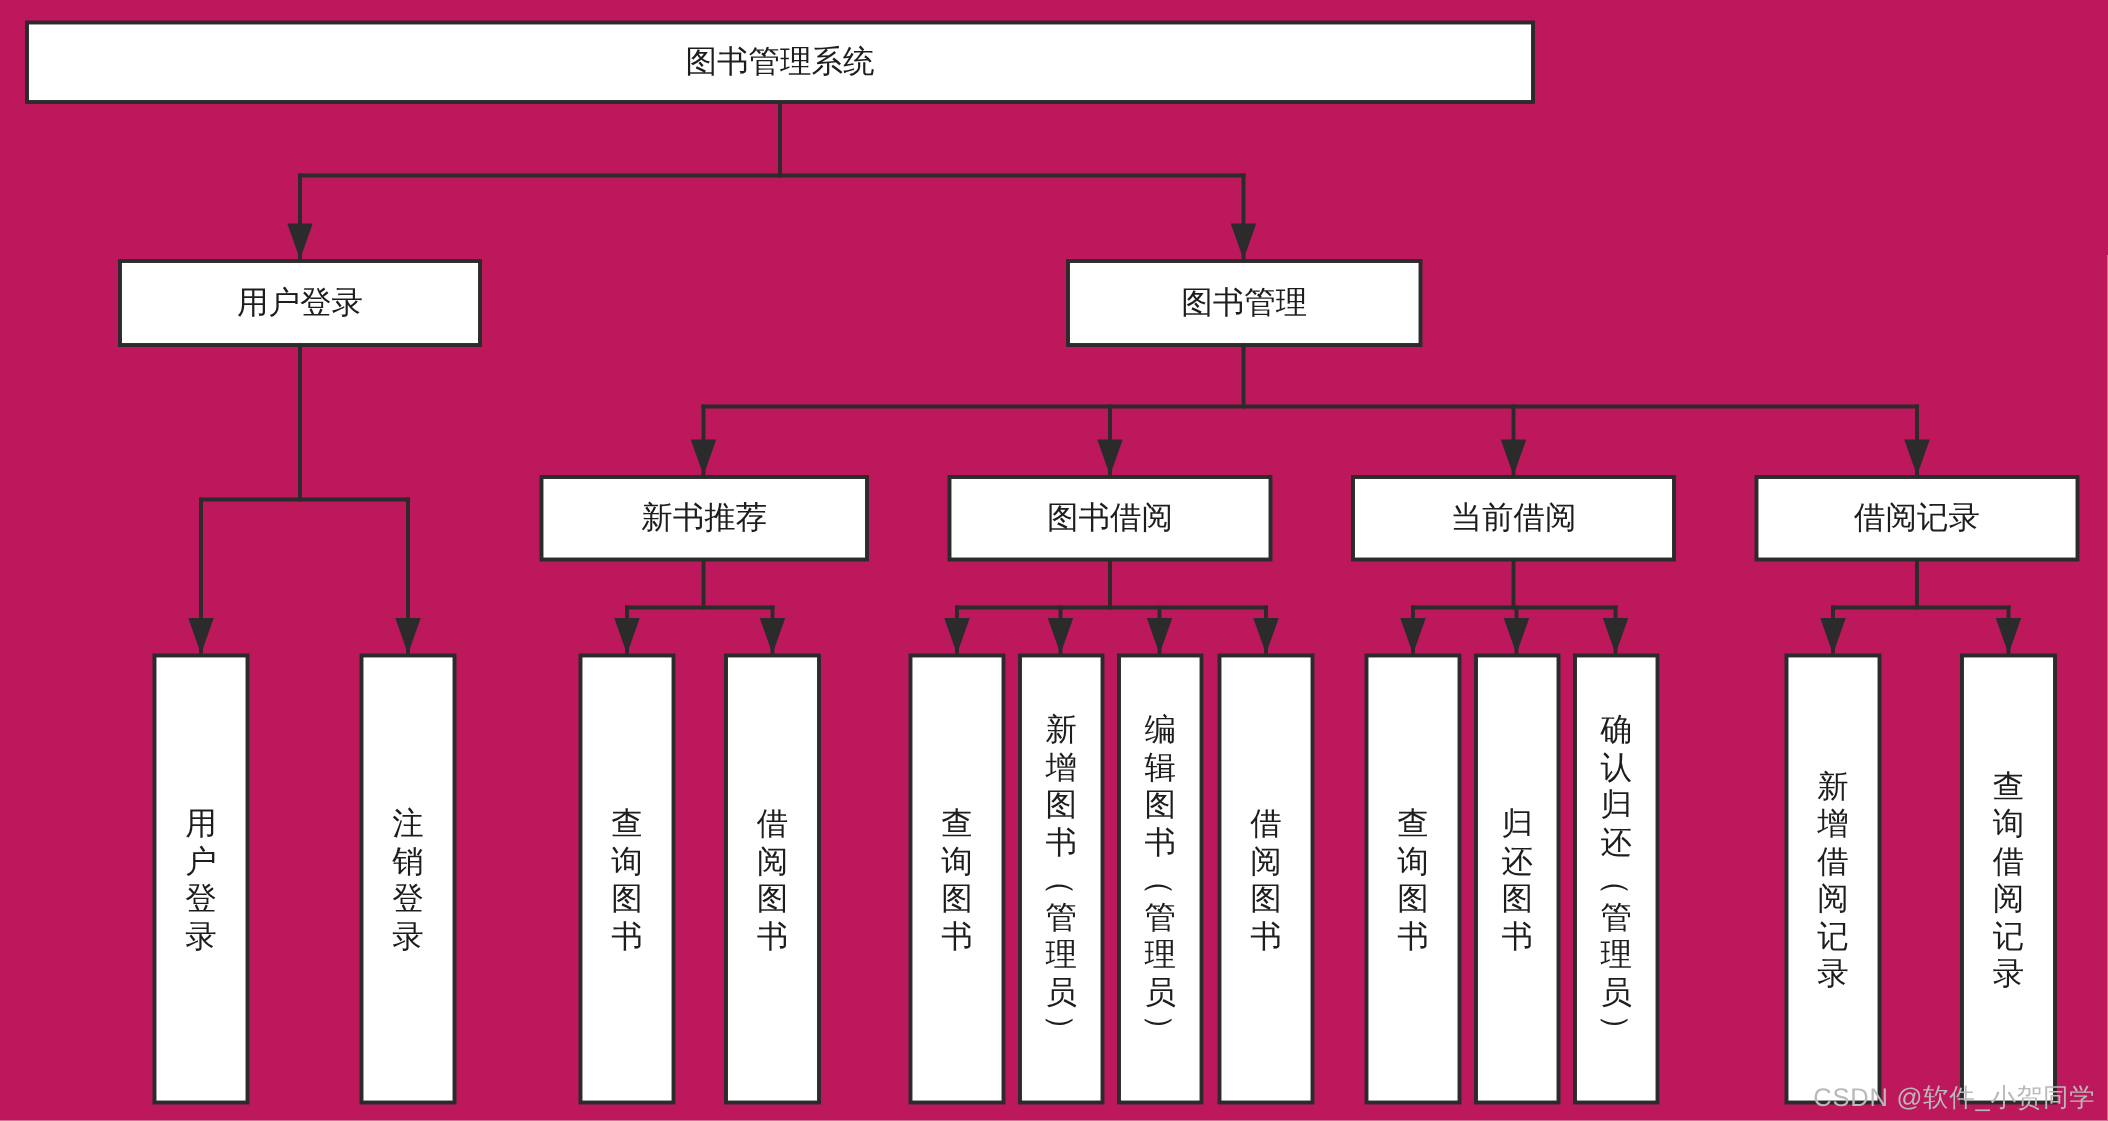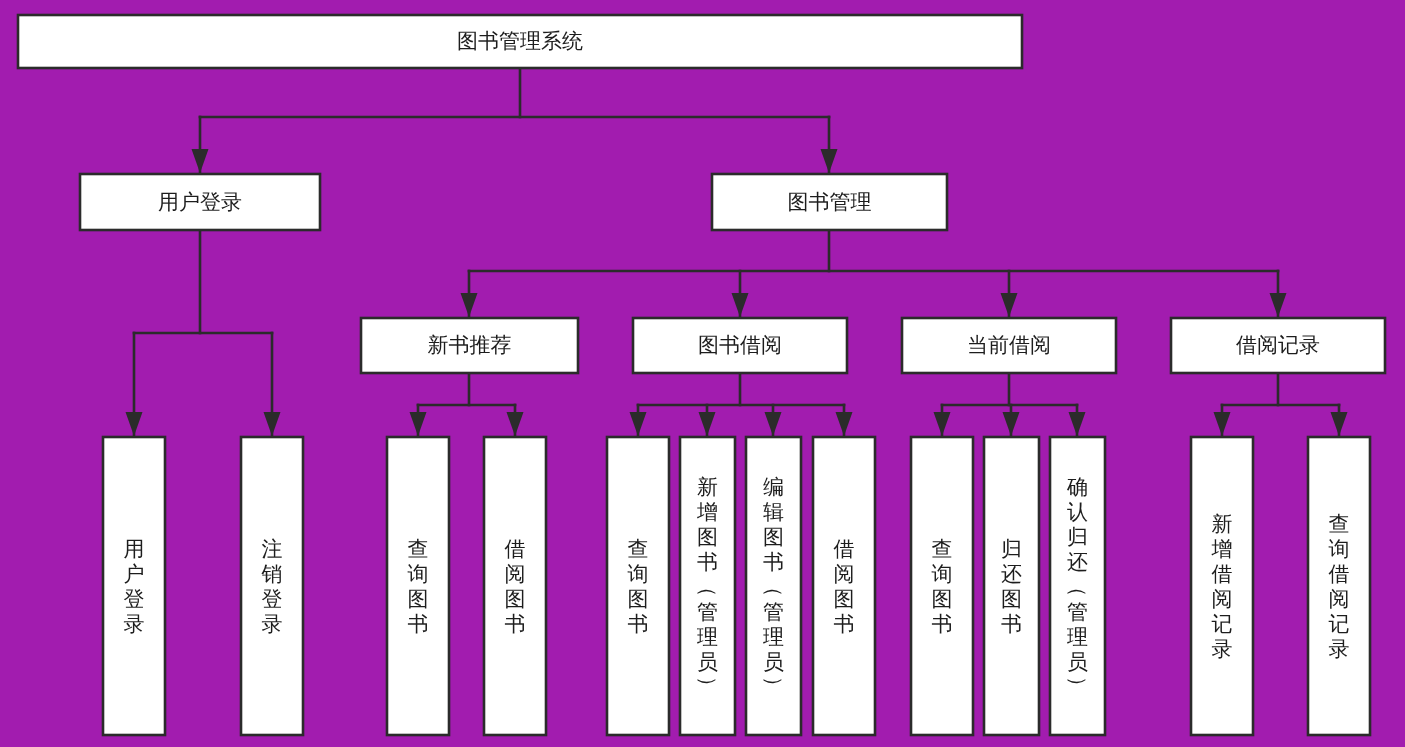--- a/index.html
+++ b/index.html
@@ -10,21 +10,21 @@
   body {
     width: 1405px;
     height: 747px;
     font-family: "Liberation Sans", "DejaVu Sans", sans-serif;
     overflow: hidden;
   }
   #diagram-root {
     position: relative;
     width: 1405px;
     height: 747px;
-    background: #a21caf;
+    background: #be185d;
   }
   svg.diagram-svg {
     position: absolute;
     left: 0;
     top: 0;
     width: 1405px;
     height: 747px;
   }
   .node-box {
     fill: #ffffff;
@@ -258,13 +258,14 @@
           <rect x="1308" y="437" width="62" height="298" class="node-box"></rect>
           <text x="1339" y="531" class="node-label-v-char">查</text>
           <text x="1339" y="556" class="node-label-v-char">询</text>
           <text x="1339" y="581" class="node-label-v-char">借</text>
           <text x="1339" y="606" class="node-label-v-char">阅</text>
           <text x="1339" y="631" class="node-label-v-char">记</text>
           <text x="1339" y="656" class="node-label-v-char">录</text>
         </g>
       </g>
   </svg>
+  <div class="watermark-text">CSDN @软件_小贺同学</div>
 </div>
 
 </body></html>

